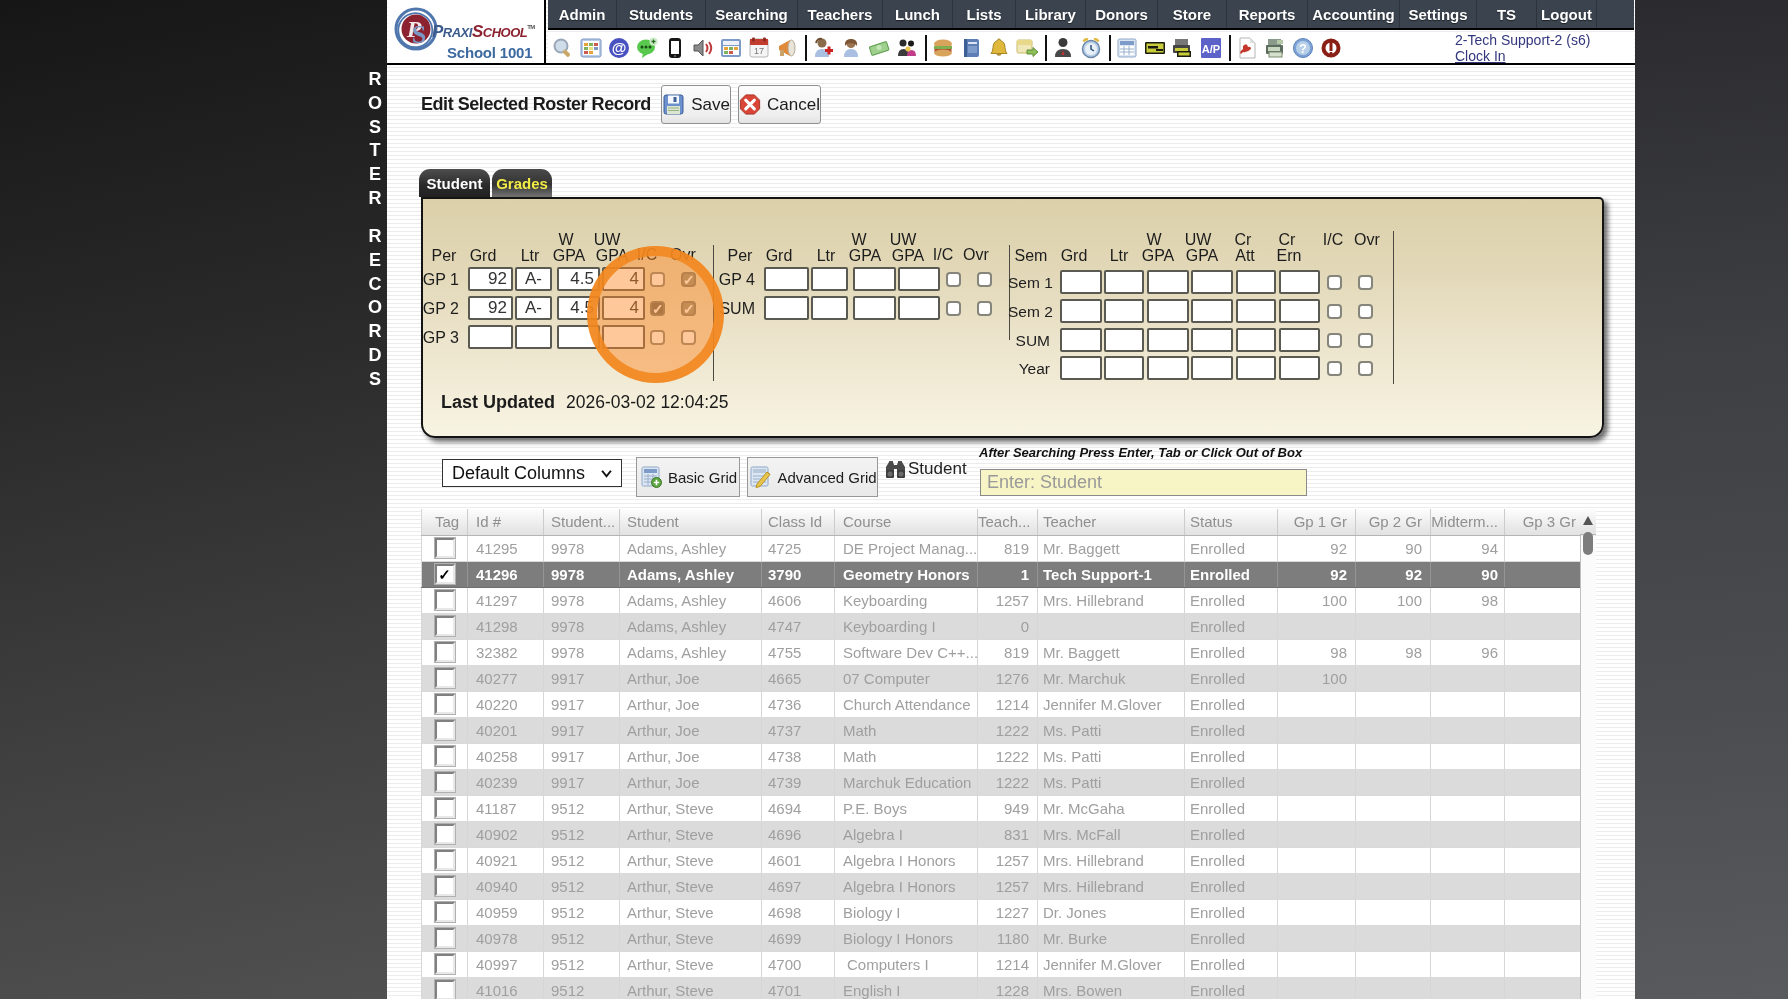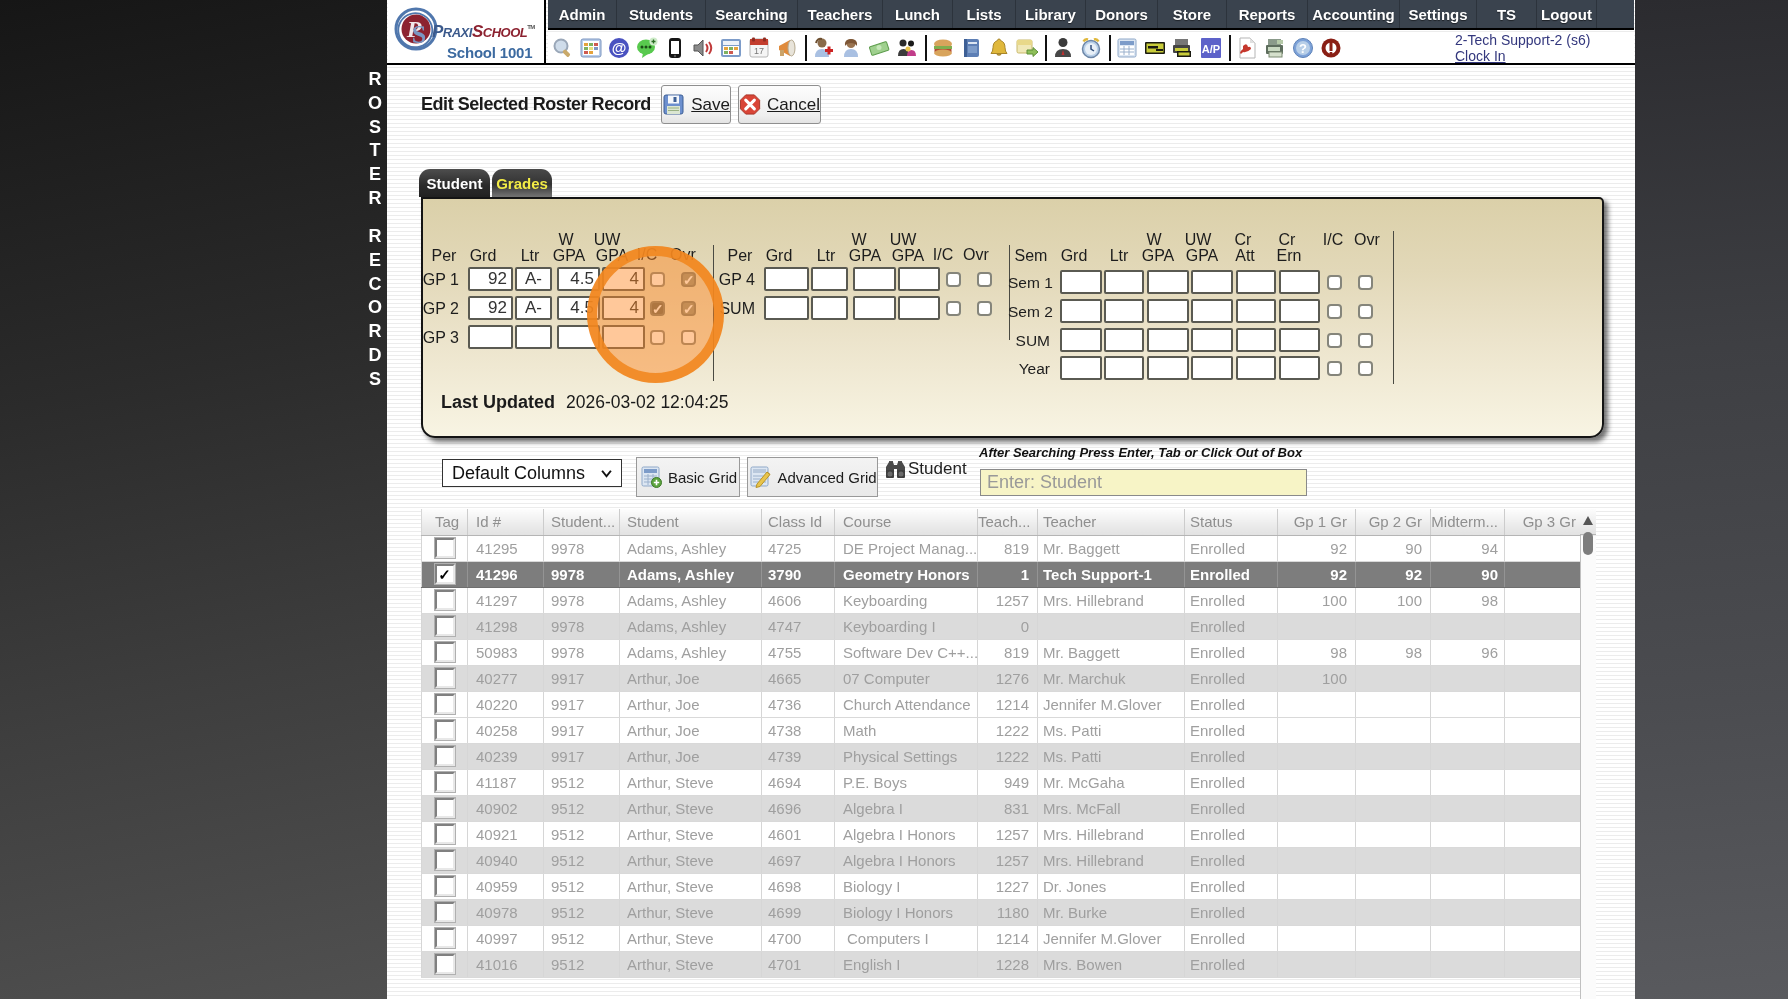--- a/index.html
+++ b/index.html
@@ -28,21 +28,21 @@
 #toolbar { left:548px; top:32px; width:1086px; height:31px; background:#fff;
   display:flex; align-items:center; padding-left:4px; }
 #toolbar .ic { width:22px; height:22px; flex:0 0 22px; margin-right:6px; }
 #toolbar .sep { width:2px; height:26px; background:#111; flex:0 0 2px; margin:0 5px 0 1px; }
 #userinfo { left:1455px; top:33px; width:200px; height:30px; text-align:left;
   font-size:14px; color:#33377d; white-space:nowrap; line-height:15.5px; }
 #userinfo .l2 { text-decoration:underline; }
 
 #edit-title { left:421px; top:94px; font-size:18px; font-weight:bold; color:#1b1b1b; letter-spacing:-0.45px; white-space:nowrap; }
 .btn { border:1px solid #8f8f8f; border-radius:3px; background:linear-gradient(180deg,#fdfdfd,#eeeeee 80%,#e3e3e3);
-  display:flex; align-items:center; justify-content:flex-end; font-size:17px; color:#1b1b1b;text-decoration:underline; }
+  display:flex; align-items:center; justify-content:flex-end; font-size:17px; color:#1b1b1b; }
 #btn-save { left:661px; top:85px; width:70px; height:39px; }
 #btn-cancel { left:738px; top:85px; width:83px; height:39px; }
 
 .tab { top:169px; height:28px; border-radius:11px 11px 0 0; font-size:15px; font-weight:bold;
   text-align:center; line-height:30px; }
 #tab-student { left:419px; width:71px; background:linear-gradient(180deg,#4e4e4e,#2a2a2a 60%,#222); color:#fff; }
 #tab-grades { left:492px; width:60px; background:linear-gradient(180deg,#4a4a4a,#333 55%,#757575); color:#f3ec46; }
 
 #panel { left:421px; top:197px; width:1183px; height:241px;
   border:2px solid #141414; border-radius:0 5px 14px 14px;
@@ -555,21 +555,21 @@
             <td class="num">0</td>
             <td style="padding-left:5px"></td>
             <td style="padding-left:5px">Enrolled</td>
             <td class="num"></td>
             <td class="num"></td>
             <td class="num" style="padding-right:6px"></td>
             <td class="num"></td>
           </tr>
 <tr class="w">
             <td class="tag"><span class="tcb"></span></td>
-            <td style="padding-left:8px">50983</td>
+            <td style="padding-left:8px">32382</td>
             <td style="padding-left:7px">9978</td>
             <td style="padding-left:7px">Adams, Ashley</td>
             <td style="padding-left:6px">4755</td>
             <td style="padding-left:8px">Software Dev C++...</td>
             <td class="num">819</td>
             <td style="padding-left:5px">Mr. Baggett</td>
             <td style="padding-left:5px">Enrolled</td>
             <td class="num">98</td>
             <td class="num">98</td>
             <td class="num" style="padding-right:6px">96</td>
@@ -598,20 +598,35 @@
             <td style="padding-left:6px">4736</td>
             <td style="padding-left:8px">Church Attendance</td>
             <td class="num">1214</td>
             <td style="padding-left:5px">Jennifer M.Glover</td>
             <td style="padding-left:5px">Enrolled</td>
             <td class="num"></td>
             <td class="num"></td>
             <td class="num" style="padding-right:6px"></td>
             <td class="num"></td>
           </tr>
+<tr class="g">
+            <td class="tag"><span class="tcb"></span></td>
+            <td style="padding-left:8px">40201</td>
+            <td style="padding-left:7px">9917</td>
+            <td style="padding-left:7px">Arthur, Joe</td>
+            <td style="padding-left:6px">4737</td>
+            <td style="padding-left:8px">Math</td>
+            <td class="num">1222</td>
+            <td style="padding-left:5px">Ms. Patti</td>
+            <td style="padding-left:5px">Enrolled</td>
+            <td class="num"></td>
+            <td class="num"></td>
+            <td class="num" style="padding-right:6px"></td>
+            <td class="num"></td>
+          </tr>
 <tr class="w">
             <td class="tag"><span class="tcb"></span></td>
             <td style="padding-left:8px">40258</td>
             <td style="padding-left:7px">9917</td>
             <td style="padding-left:7px">Arthur, Joe</td>
             <td style="padding-left:6px">4738</td>
             <td style="padding-left:8px">Math</td>
             <td class="num">1222</td>
             <td style="padding-left:5px">Ms. Patti</td>
             <td style="padding-left:5px">Enrolled</td>
@@ -619,21 +634,21 @@
             <td class="num"></td>
             <td class="num" style="padding-right:6px"></td>
             <td class="num"></td>
           </tr>
 <tr class="g">
             <td class="tag"><span class="tcb"></span></td>
             <td style="padding-left:8px">40239</td>
             <td style="padding-left:7px">9917</td>
             <td style="padding-left:7px">Arthur, Joe</td>
             <td style="padding-left:6px">4739</td>
-            <td style="padding-left:8px">Physical Settings</td>
+            <td style="padding-left:8px">Marchuk Education</td>
             <td class="num">1222</td>
             <td style="padding-left:5px">Ms. Patti</td>
             <td style="padding-left:5px">Enrolled</td>
             <td class="num"></td>
             <td class="num"></td>
             <td class="num" style="padding-right:6px"></td>
             <td class="num"></td>
           </tr>
 <tr class="w">
             <td class="tag"><span class="tcb"></span></td>

